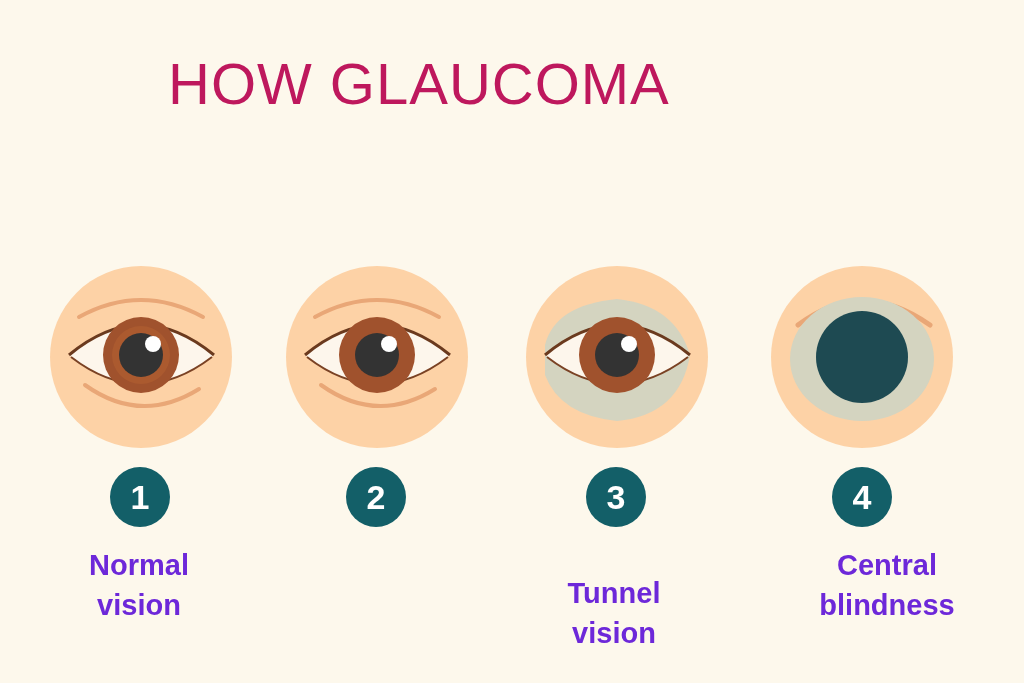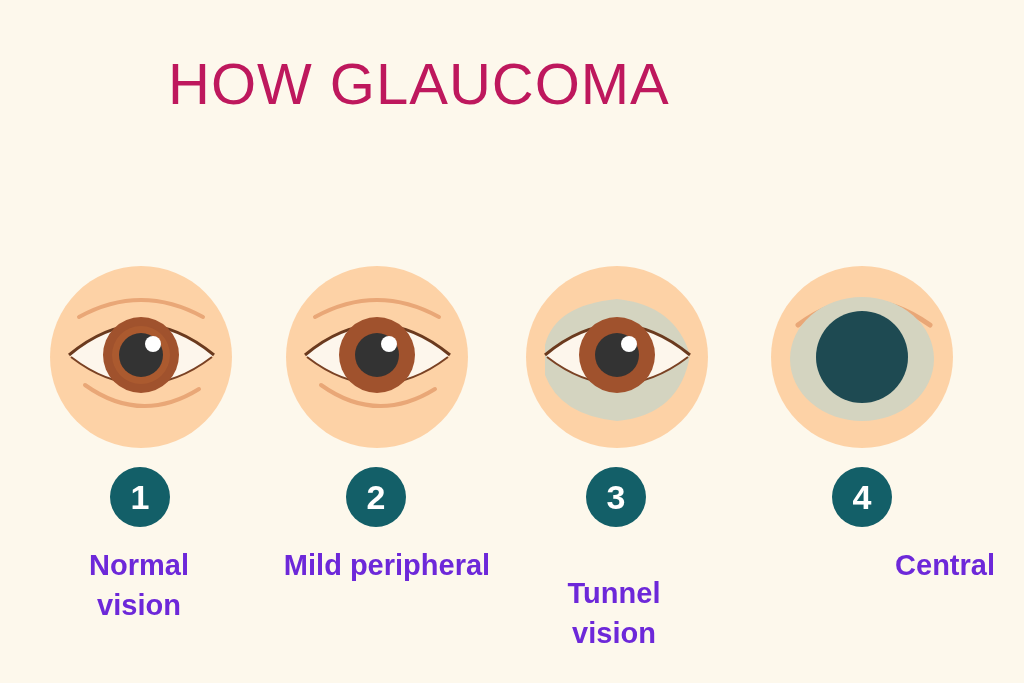--- a/index.html
+++ b/index.html
@@ -79,21 +79,21 @@
 <div class="badge" style="left:110px;">1</div>
 <div class="badge" style="left:346px;">2</div>
 <div class="badge" style="left:586px;">3</div>
 <div class="badge" style="left:832px;">4</div>
 
 <div class="label" style="left:9px;">
   <span>Normal</span>
   <span>vision</span>
 </div>
 <div class="label" style="left:257px;">
-  <span>Mild peripheral</span>
 </div>
 <div class="label" style="left:484px;margin-top:28px;">
   <span>Tunnel</span>
   <span>vision</span>
 </div>
-<div class="label" style="left:735px;text-align:right;">
+<div class="label" style="left:757px;">
   <span>Central</span>
+  <span>blindness</span>
 </div>
 
 </body></html>

